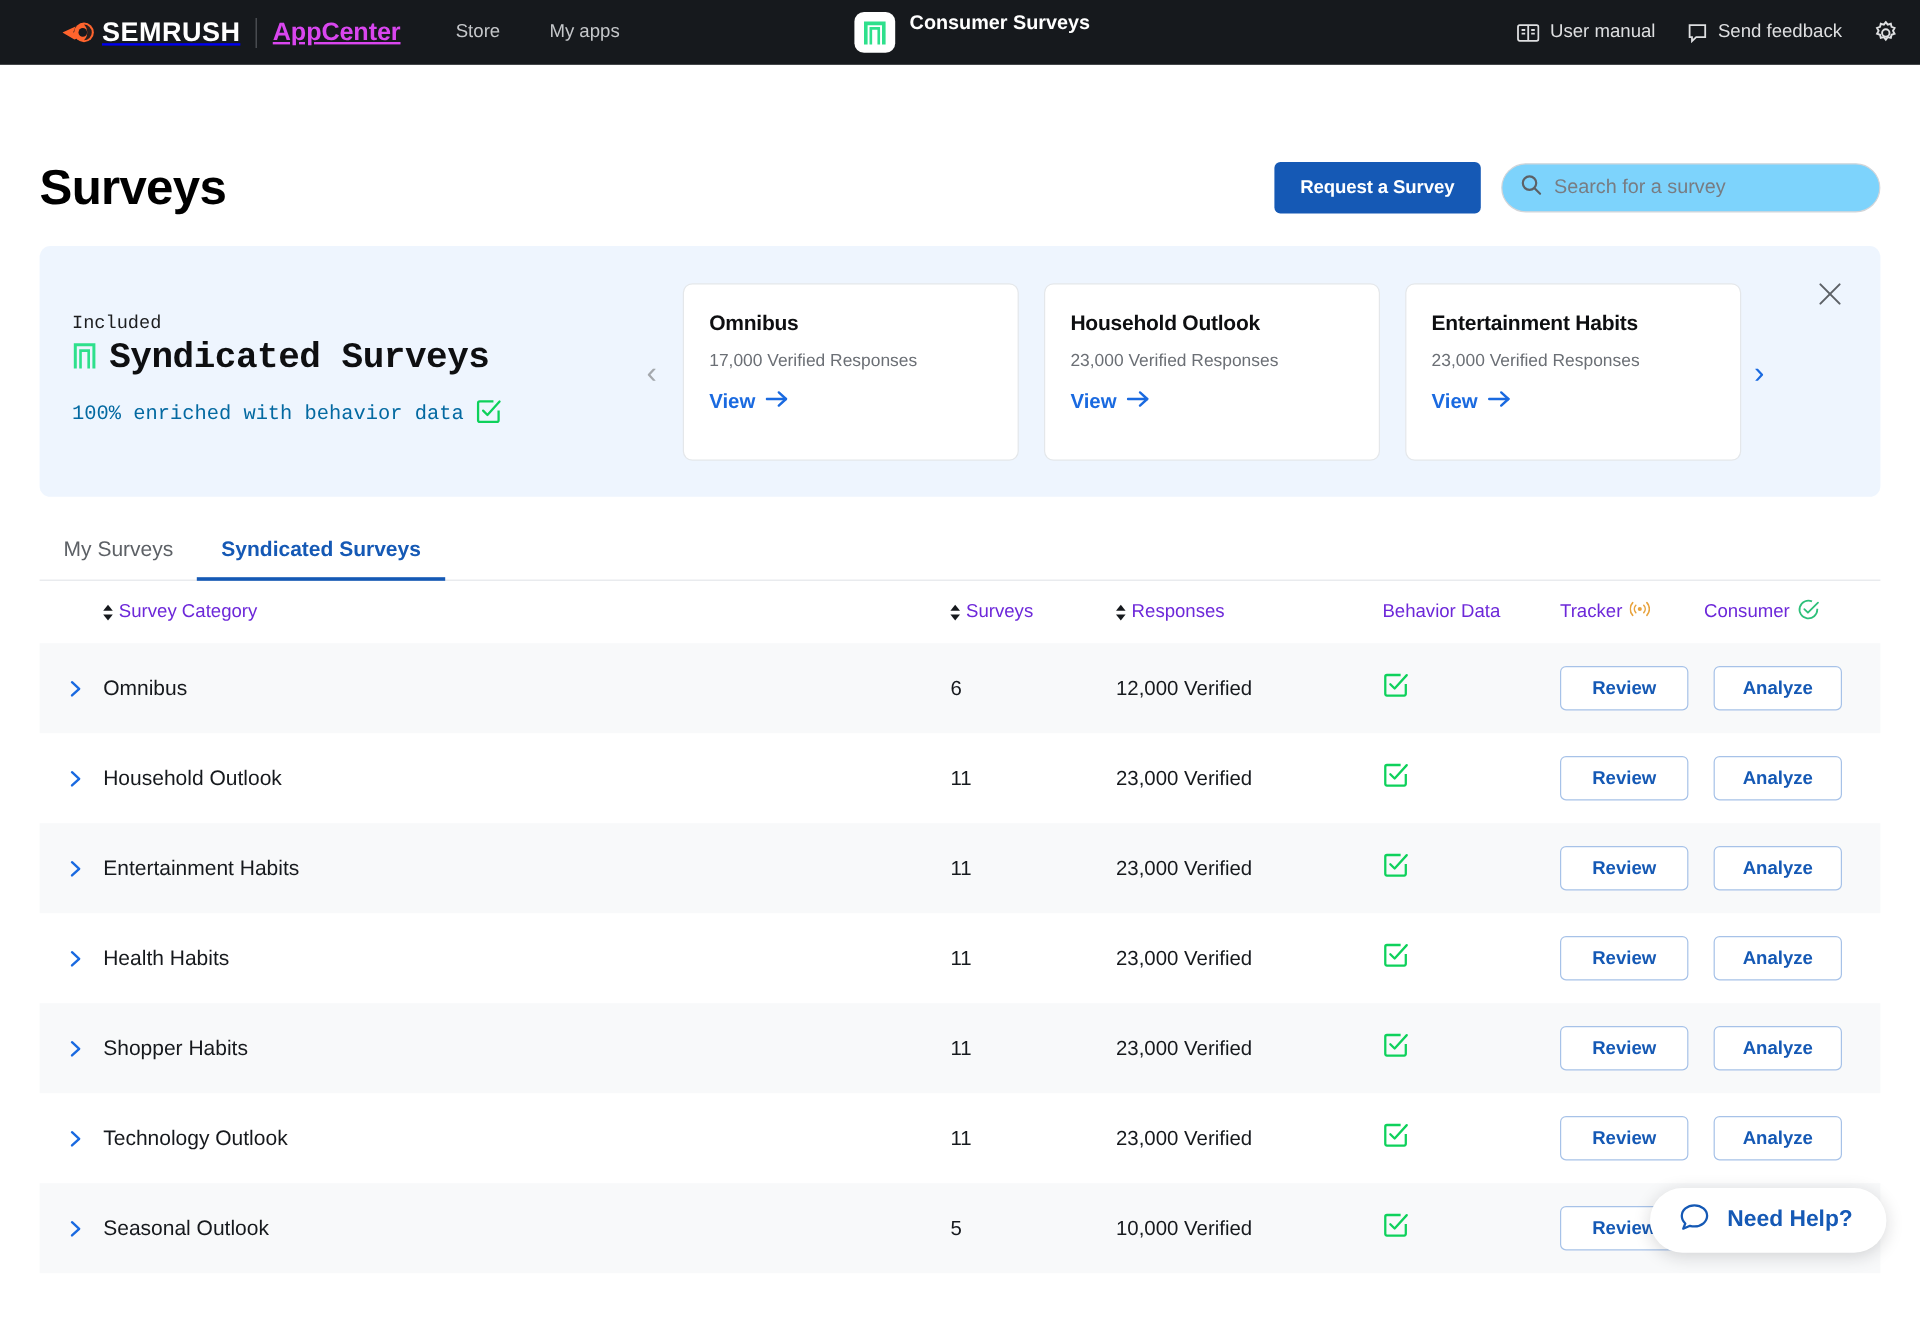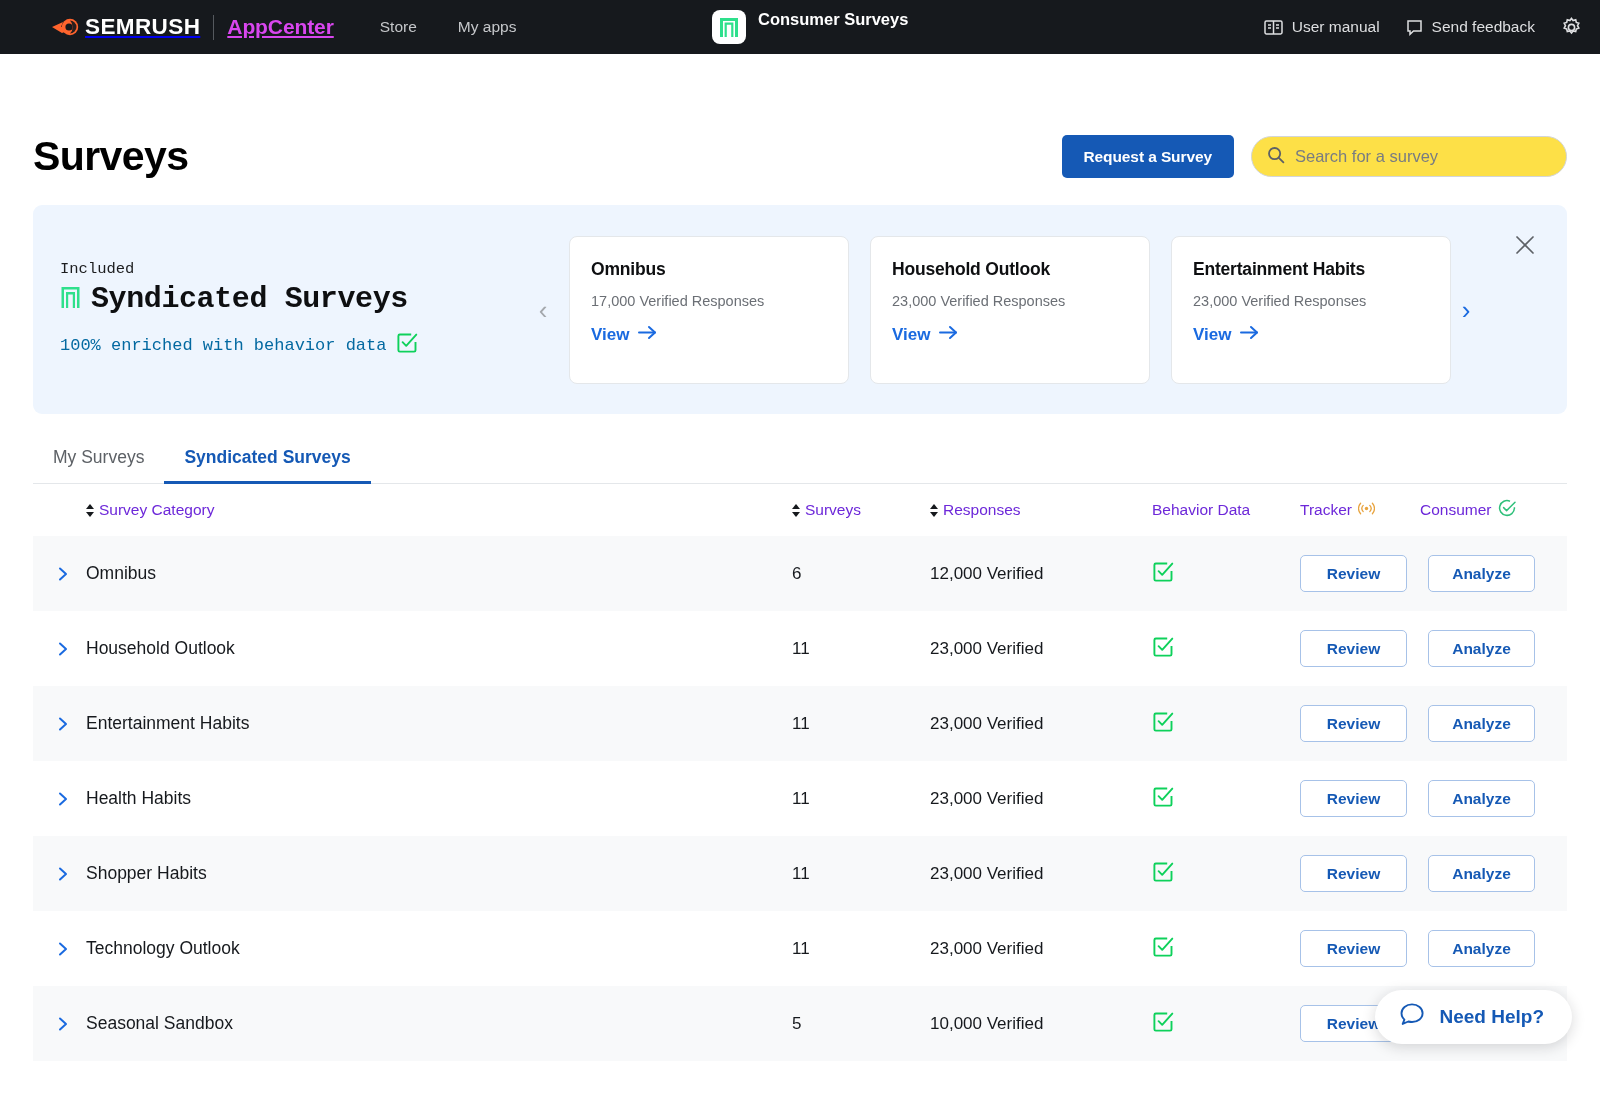--- a/index.html
+++ b/index.html
@@ -55,21 +55,21 @@
   }
   .page-title { font-size: 41px; font-weight: 700; color: #000; letter-spacing: -0.6px;}
   .head-actions { display: flex; align-items: center; gap: 17px; }
   .btn-request {
     background: #1559b5; color: #fff; border: none; border-radius: 5px;
     font-size: 15.5px; font-weight: 700; padding: 0 22px; height: 43px;
     cursor: pointer; font-family: inherit; letter-spacing: -0.1px;
   }
   .search-box {
     width: 316px; height: 41px; border: 1px solid #d2d5d9; border-radius: 21px;
-    display: flex; align-items: center; padding: 0 15px; gap: 10px; background:#fde047;
+    display: flex; align-items: center; padding: 0 15px; gap: 10px; background:#7dd3fc;
   }
   .search-box input {
     border: none; outline: none; font-size: 16.5px; color: #6b6f75;
     font-family: inherit; background: transparent; width: 100%;
   }
   .search-box input::placeholder { color: #787c82; }
 
   
   .banner {
     margin-top: 25px; background: #eef5fe; border-radius: 9px;
@@ -510,21 +510,21 @@
         <button class="btn-o">Analyze</button>
       </div>
     </div>
 
     <div class="trow alt">
       <span class="row-chev">
         <svg width="14" height="14" viewBox="0 0 14 14" fill="none" stroke="#1a6ae0" stroke-width="2" stroke-linecap="round" stroke-linejoin="round">
             <polyline points="4,1.5 10,7 4,12.5"></polyline>
           </svg>
       </span>
-      <div class="c-cat cell-name">Seasonal Sandbox</div>
+      <div class="c-cat cell-name">Seasonal Outlook</div>
       <div class="c-surv cell-num">5</div>
       <div class="c-resp cell-num">10,000 Verified</div>
       <div class="c-beh">
         <span class="check-ic">
           <svg width="22" height="22" viewBox="0 0 22 22" fill="none" stroke="#0ed15b" stroke-width="1.9">
             <path d="M19.5 10 V18.2 a1.4 1.4 0 0 1 -1.4 1.4 H3.8 a1.4 1.4 0 0 1 -1.4 -1.4 V3.9 a1.4 1.4 0 0 1 1.4 -1.4 H15.2"></path>
             <path d="M6.6 10.2 L10.2 13.8 L20.3 2.6" stroke-linecap="round" stroke-linejoin="round"></path>
           </svg>
         </span>
       </div>

